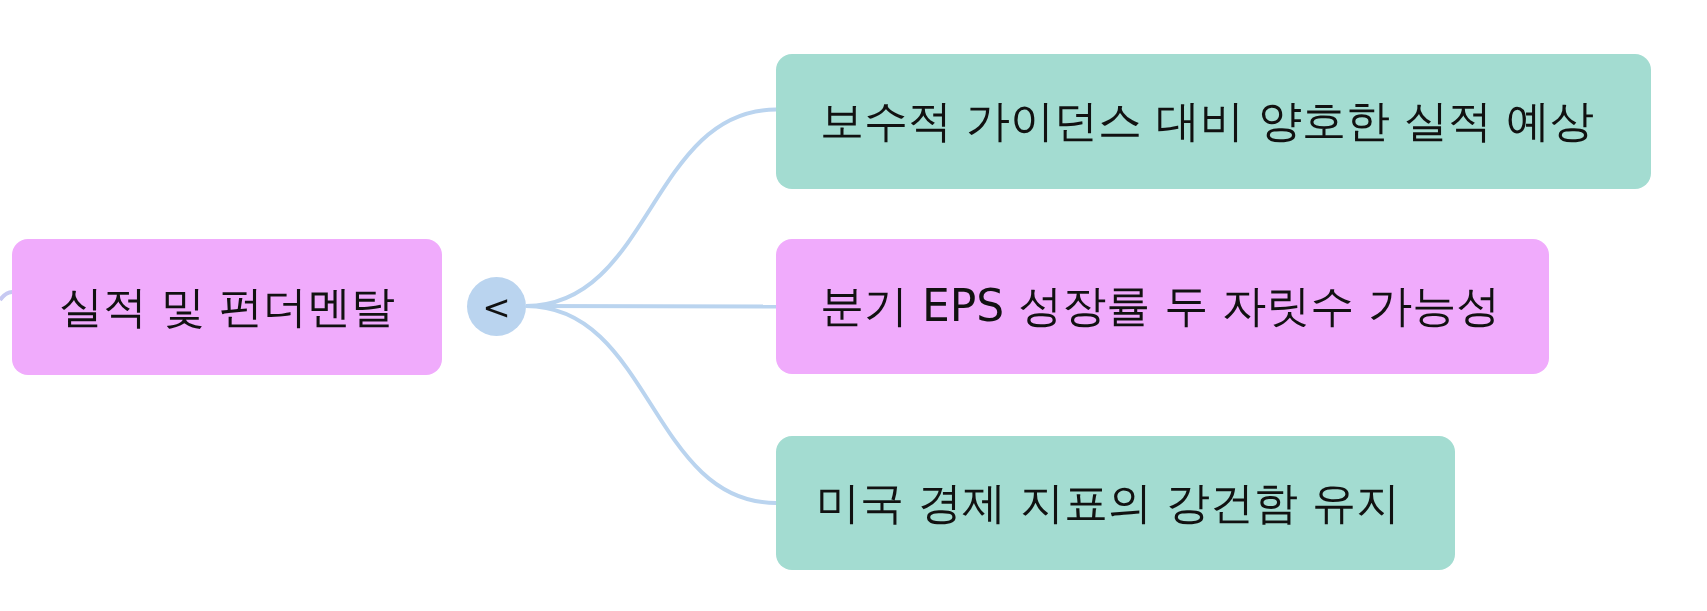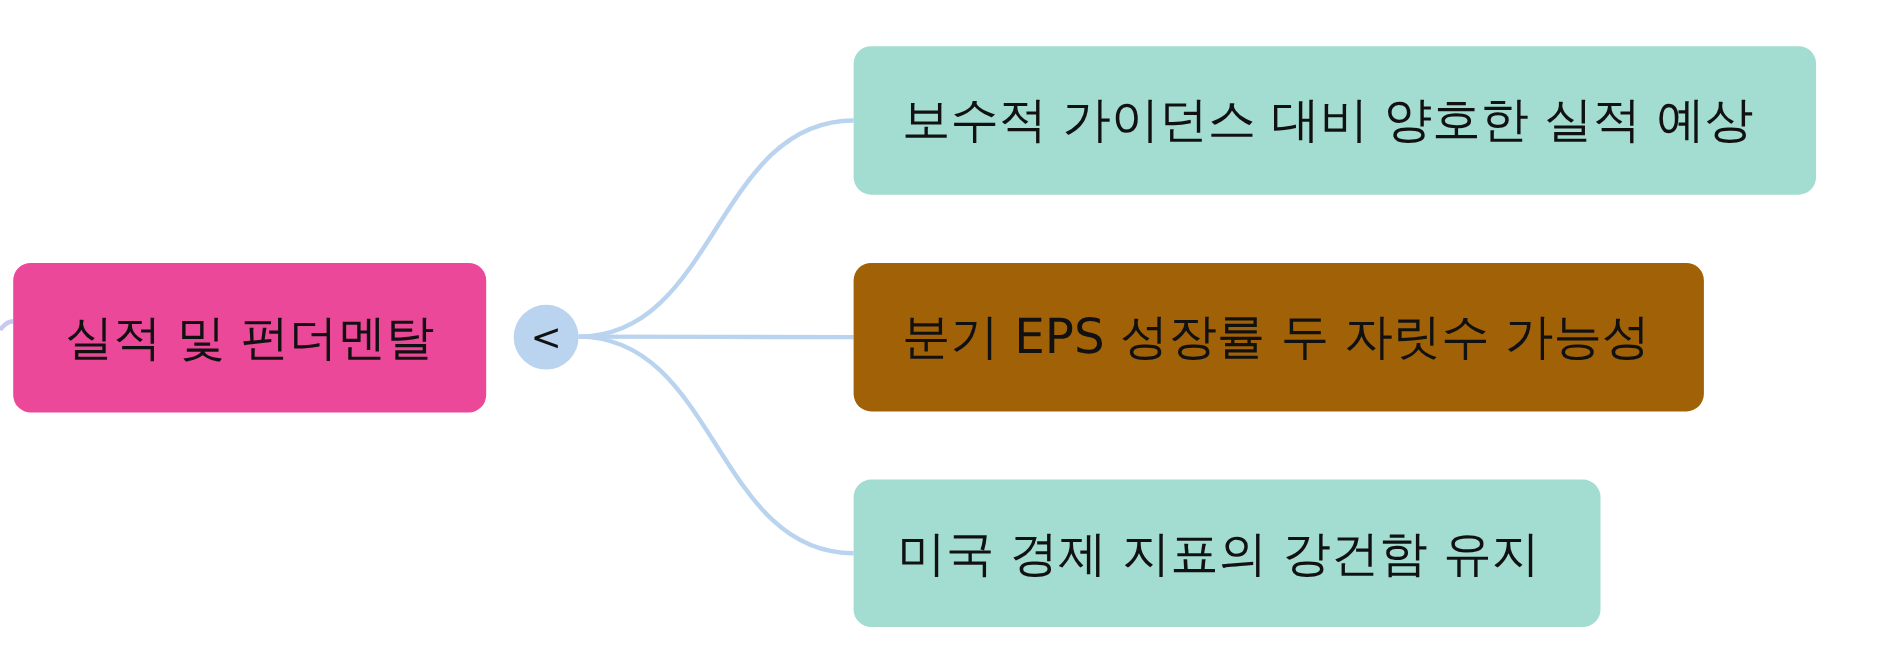--- a/index.html
+++ b/index.html
@@ -21,29 +21,29 @@
 </head>
 <body>
 
 <svg id="links">
   <path d="M0,300 Q6,292 12,292" fill="none" stroke-width="4" stroke="#c7c9f2"></path>
   <path fill="none" stroke-width="4" d="M526,306 C651,306 651,109.5 776,109.5" stroke="#bad4ef"></path>
   <path fill="none" stroke-width="4" d="M526,306 C651,306 651,306.5 776,306.5" stroke="#bad4ef"></path>
   <path fill="none" stroke-width="4" d="M526,306 C651,306 651,503 776,503" stroke="#bad4ef"></path>
 </svg>
 
-<div class="node root" style="background: #ec4899;">
+<div class="node root" style="background: #f0abfc;">
   <span>실적 및 펀더멘탈</span>
 </div>
 
 <div class="toggle" style="background: rgb(186, 212, 239);">
   <span>&lt;</span>
 </div>
 
-<div class="node child" id="child-0" style="background: rgb(163, 220, 209);">
+<div class="node child" id="child-0" style="background: rgb(163, 220, 209); margin-top: 12px;">
   <span>보수적 가이던스 대비 양호한 실적 예상</span>
 </div>
-<div class="node child" id="child-1" style="background: #a16207;">
+<div class="node child" id="child-1" style="background: #f0abfc;">
   <span>분기 EPS 성장률 두 자릿수 가능성</span>
 </div>
 <div class="node child" id="child-2" style="background: rgb(163, 220, 209); padding-left: 40px;">
   <span>미국 경제 지표의 강건함 유지</span>
 </div>
 
 </body></html>

